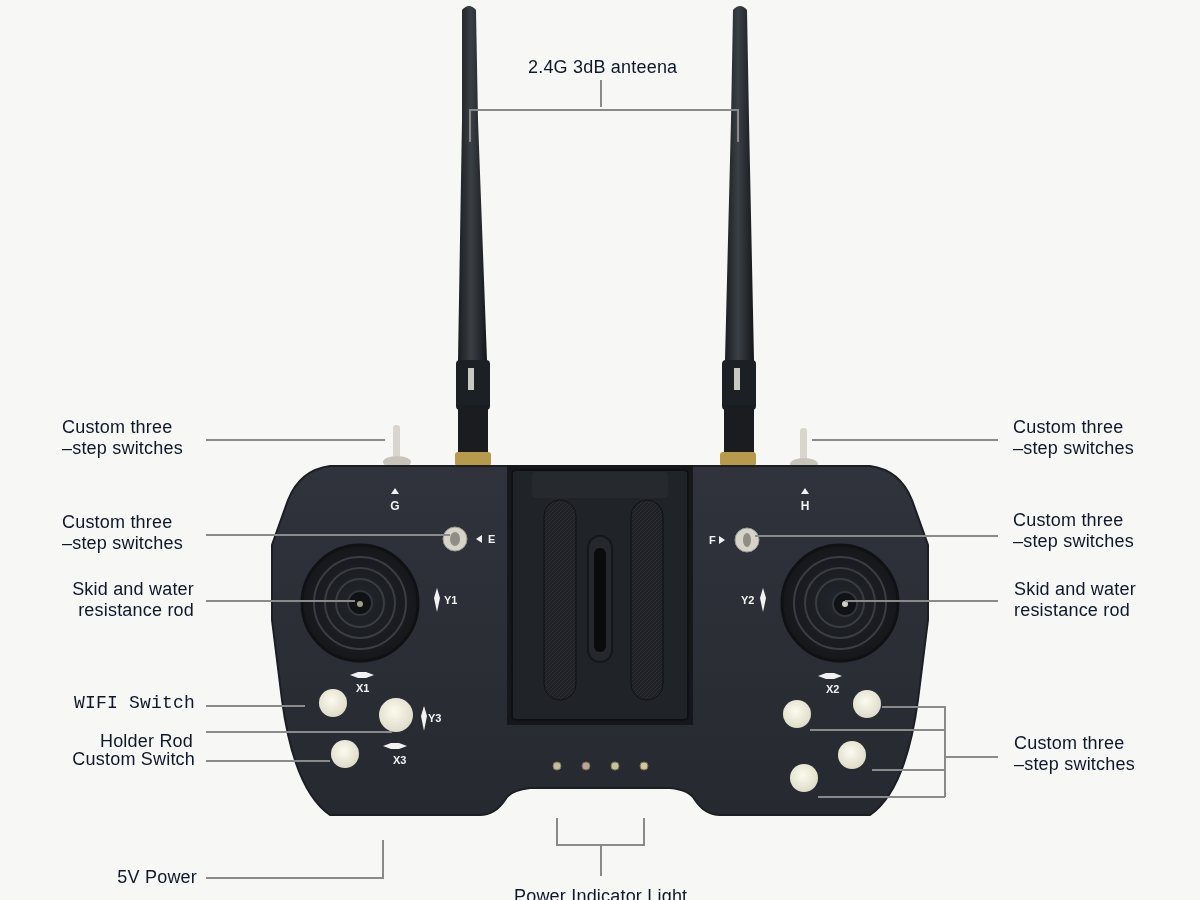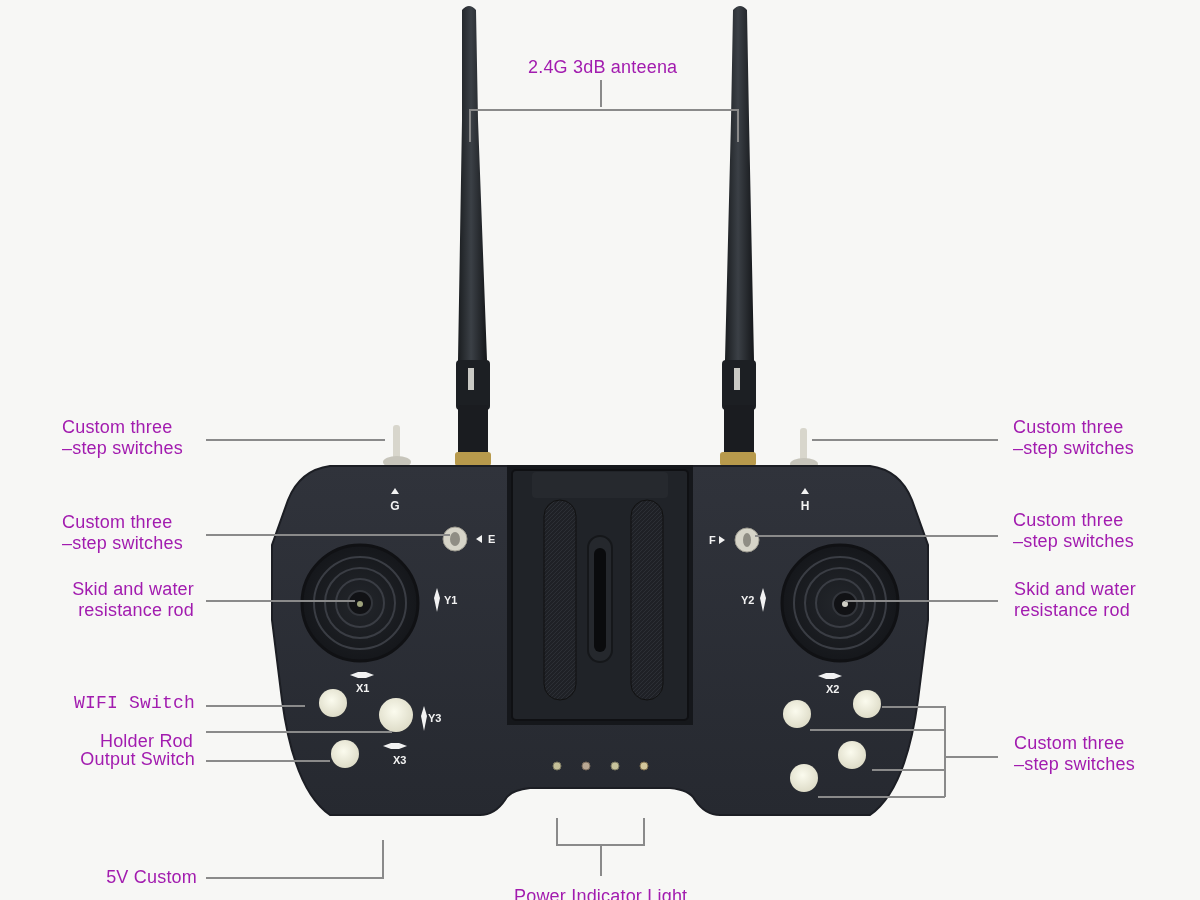--- a/index.html
+++ b/index.html
@@ -3,21 +3,21 @@
 <meta charset="utf-8">
 <style>
   html, body { margin:0; padding:0; }
   body {
     width:1200px; height:900px; overflow:hidden; position:relative;
     background:#f7f7f5;
     font-family:"Liberation Sans", "DejaVu Sans", sans-serif;
   }
   .stage { position:absolute; left:0; top:0; width:1200px; height:900px; }
   .label {
-    position:absolute; color:#a21caf; font-size:18px; line-height:21px;
+    position:absolute; color:#0f172a; font-size:18px; line-height:21px;
     letter-spacing:0.2px; white-space:nowrap;
   }
   .label.right-align { text-align:right; }
   .label span { display:block; }
   svg { position:absolute; left:0; top:0; }
   .marking { fill:#f2f2f2; font-family:"Liberation Sans", "DejaVu Sans", sans-serif; font-weight:bold; }
 </style>
 </head>
 <body>
 
@@ -228,29 +228,29 @@
     <span>resistance rod</span>
   </div>
 
   <div class="label right-align" style="left:40px; top:693px; width:155px;font-family:Liberation Mono, monospace;">
     <span>WIFI Switch</span>
   </div>
   <div class="label right-align" style="left:40px; top:731px; width:153px;">
     <span>Holder Rod</span>
   </div>
   <div class="label right-align" style="left:40px; top:749px; width:155px;">
-    <span>Output Switch</span>
+    <span>Custom Switch</span>
   </div>
 
   <div class="label" style="left:1014px; top:733px;">
     <span>Custom three</span>
     <span>–step switches</span>
   </div>
 
   <div class="label right-align" style="left:60px; top:867px; width:137px;">
-    <span>5V Custom</span>
+    <span>5V Power</span>
   </div>
 
   <div class="label" style="left:514px; top:886px;">
     <span>Power Indicator Light</span>
   </div>
 
 </div>
 
 </body></html>

